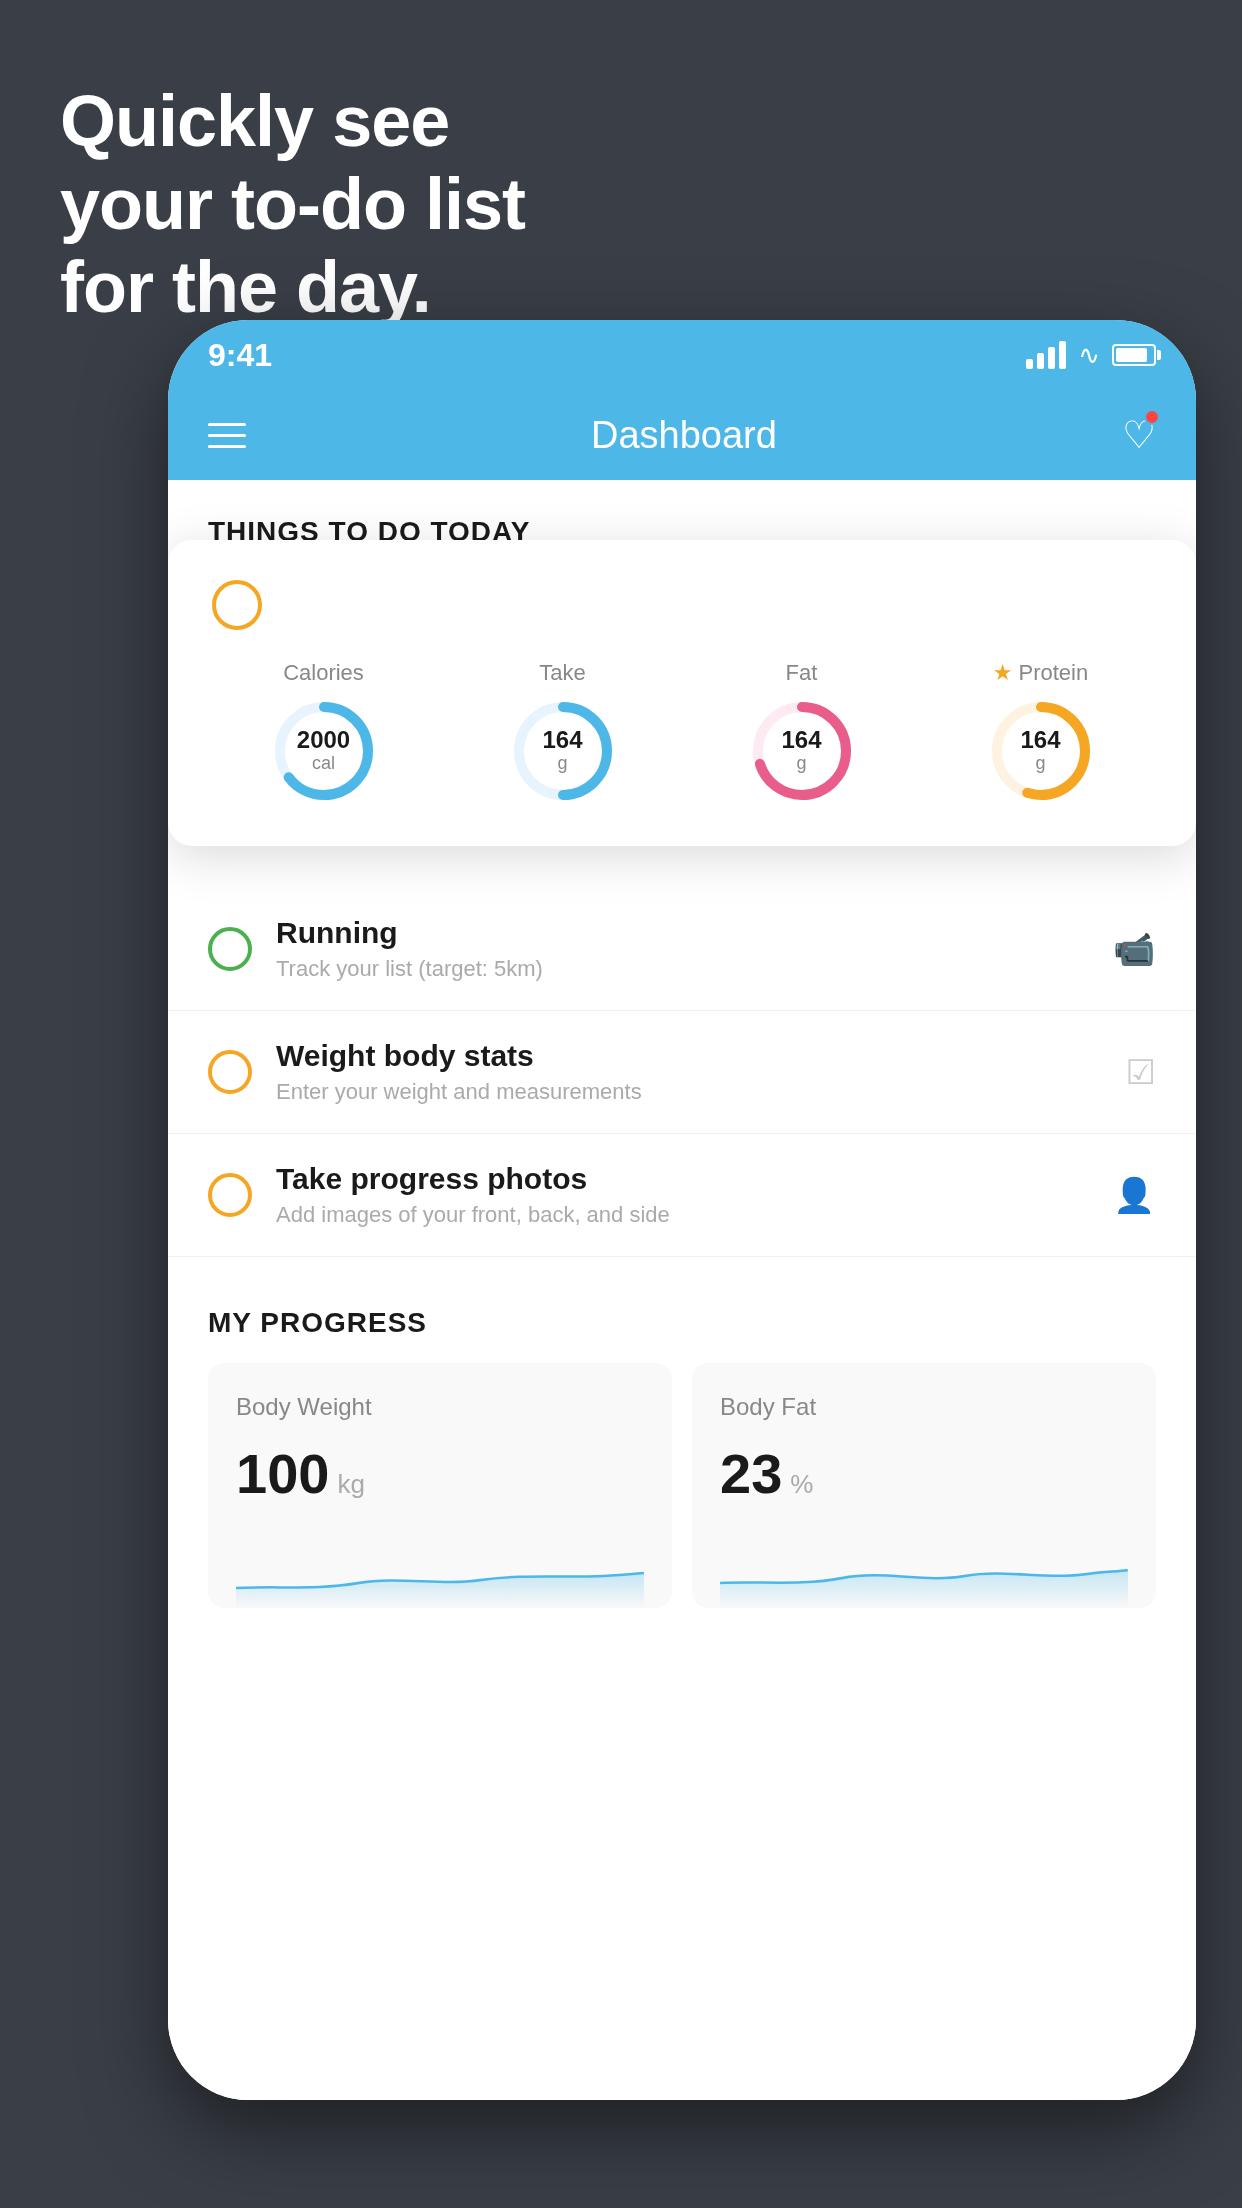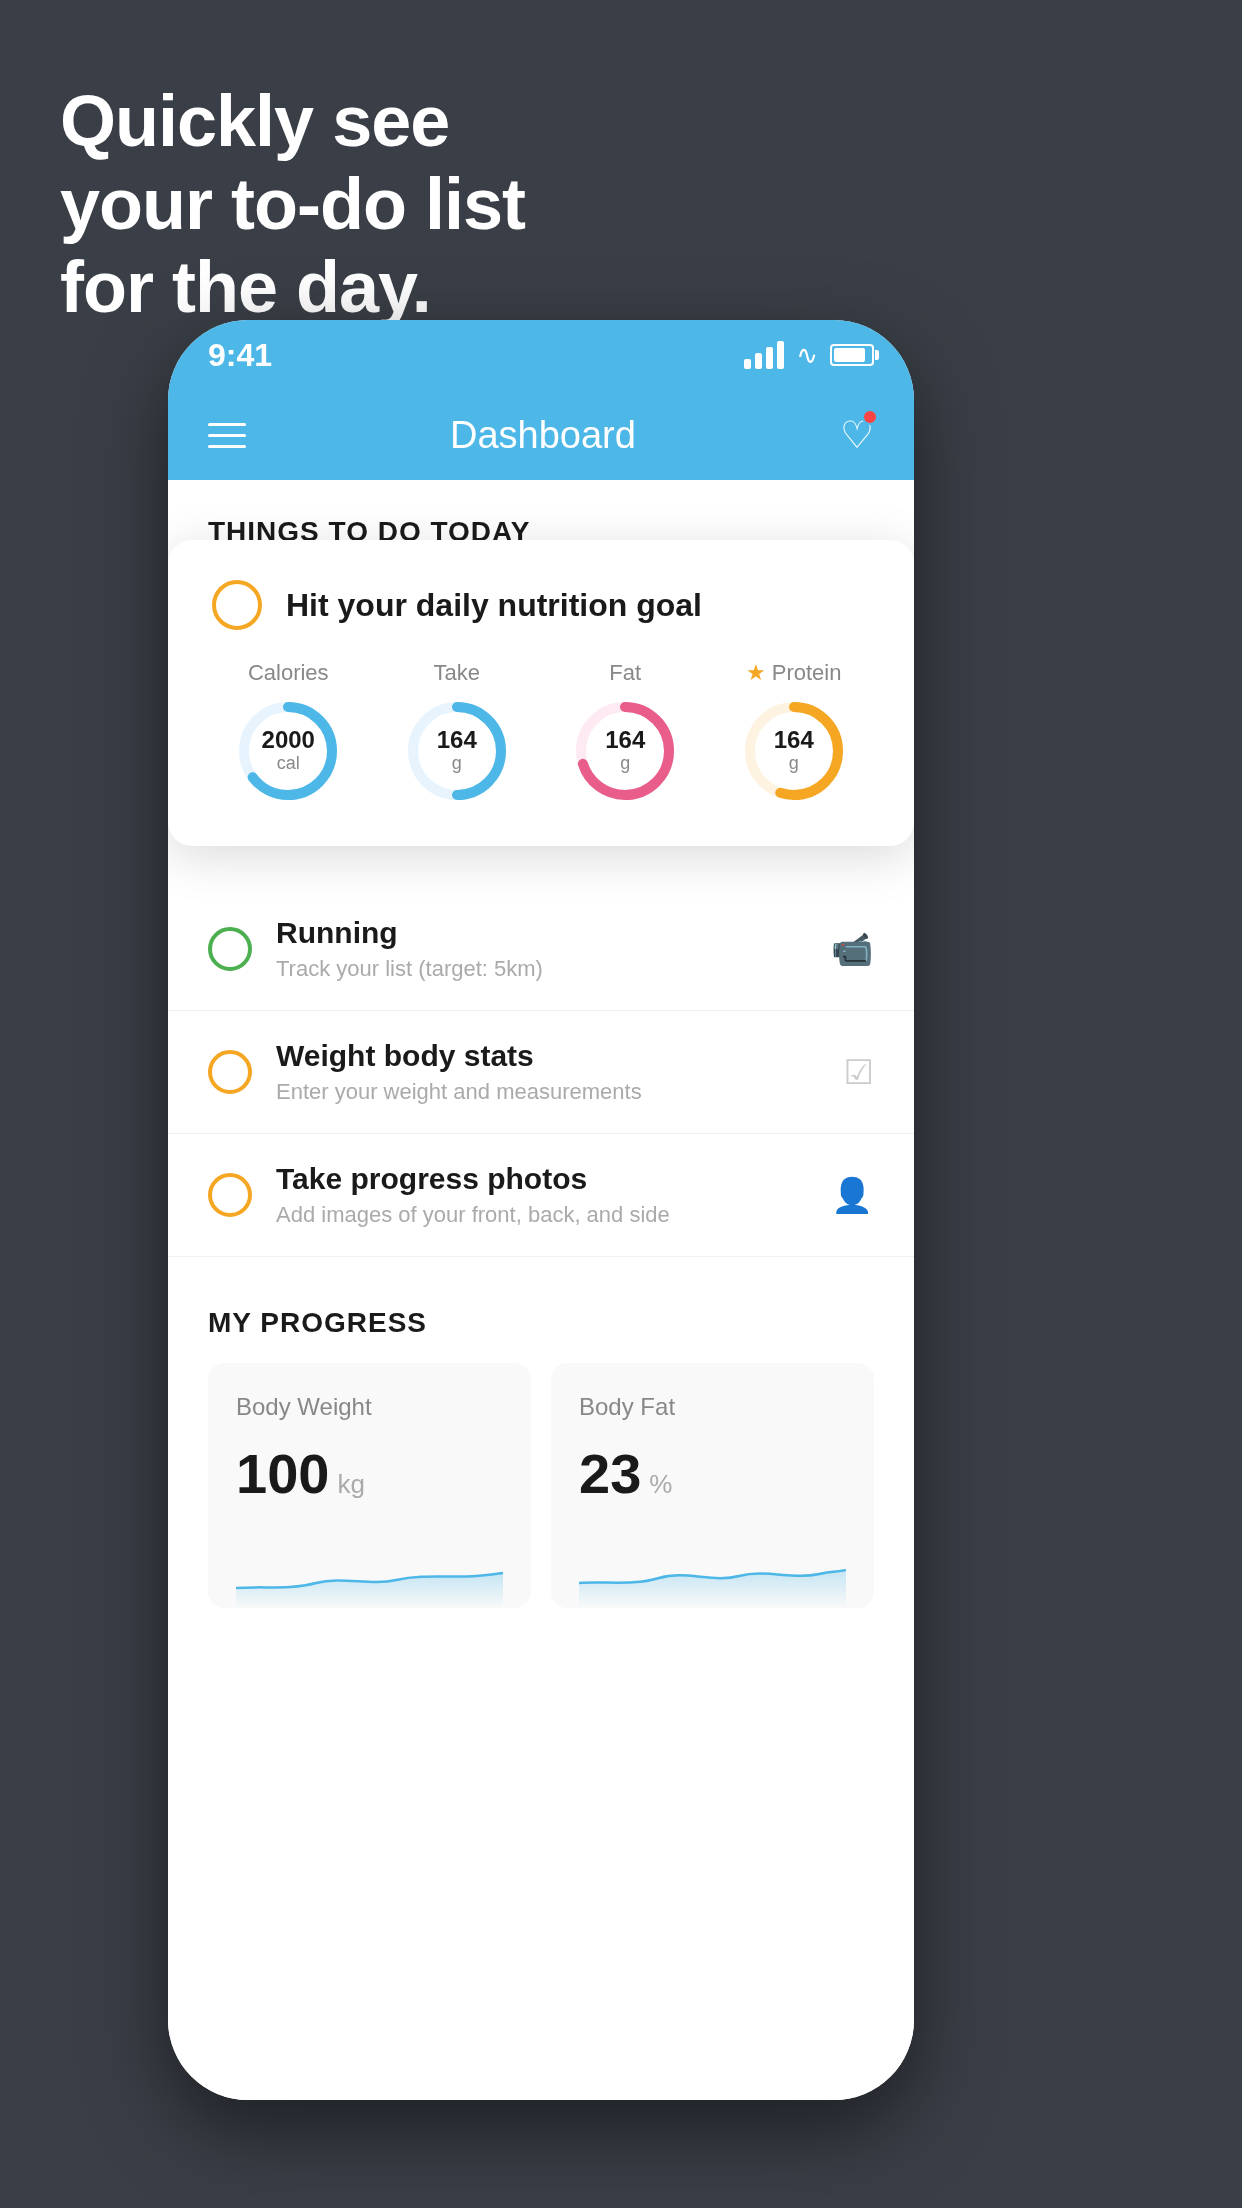--- a/index.html
+++ b/index.html
@@ -22,21 +22,21 @@
       font-weight: 800;
       line-height: 1.15;
       letter-spacing: -1px;
     }
 
     
     .phone-frame {
       position: absolute;
       top: 320px;
       left: 168px;
-      width: 746px;
+      width: 1028px;
       height: 1780px;
       background: #f2f2f2;
       border-radius: 80px;
       overflow: hidden;
       box-shadow: 0 30px 80px rgba(0,0,0,0.5);
     }
 
     
     .status-bar {
       background: #4db8e8;
@@ -375,21 +375,20 @@
     </div>
   </div>
 
   <div class="phone-content">
 
     <div class="section-header">THINGS TO DO TODAY</div>
 
     <div class="floating-card">
       <div class="card-header">
         <div class="circle-check"></div>
-        <span class="card-title">Hit your daily nutrition goal</span>
       </div>
       <div class="nutrition-grid">
 
         <div class="nutrition-item">
           <span class="nutrition-label">Calories</span>
           <div class="donut-container">
             <svg width="110" height="110" viewBox="0 0 110 110">
               <circle cx="55" cy="55" r="44" fill="none" stroke="#e8f4fd" stroke-width="10"></circle>
               <circle cx="55" cy="55" r="44" fill="none" stroke="#4db8e8" stroke-width="10" stroke-dasharray="179 277" stroke-linecap="round"></circle>
             </svg>

